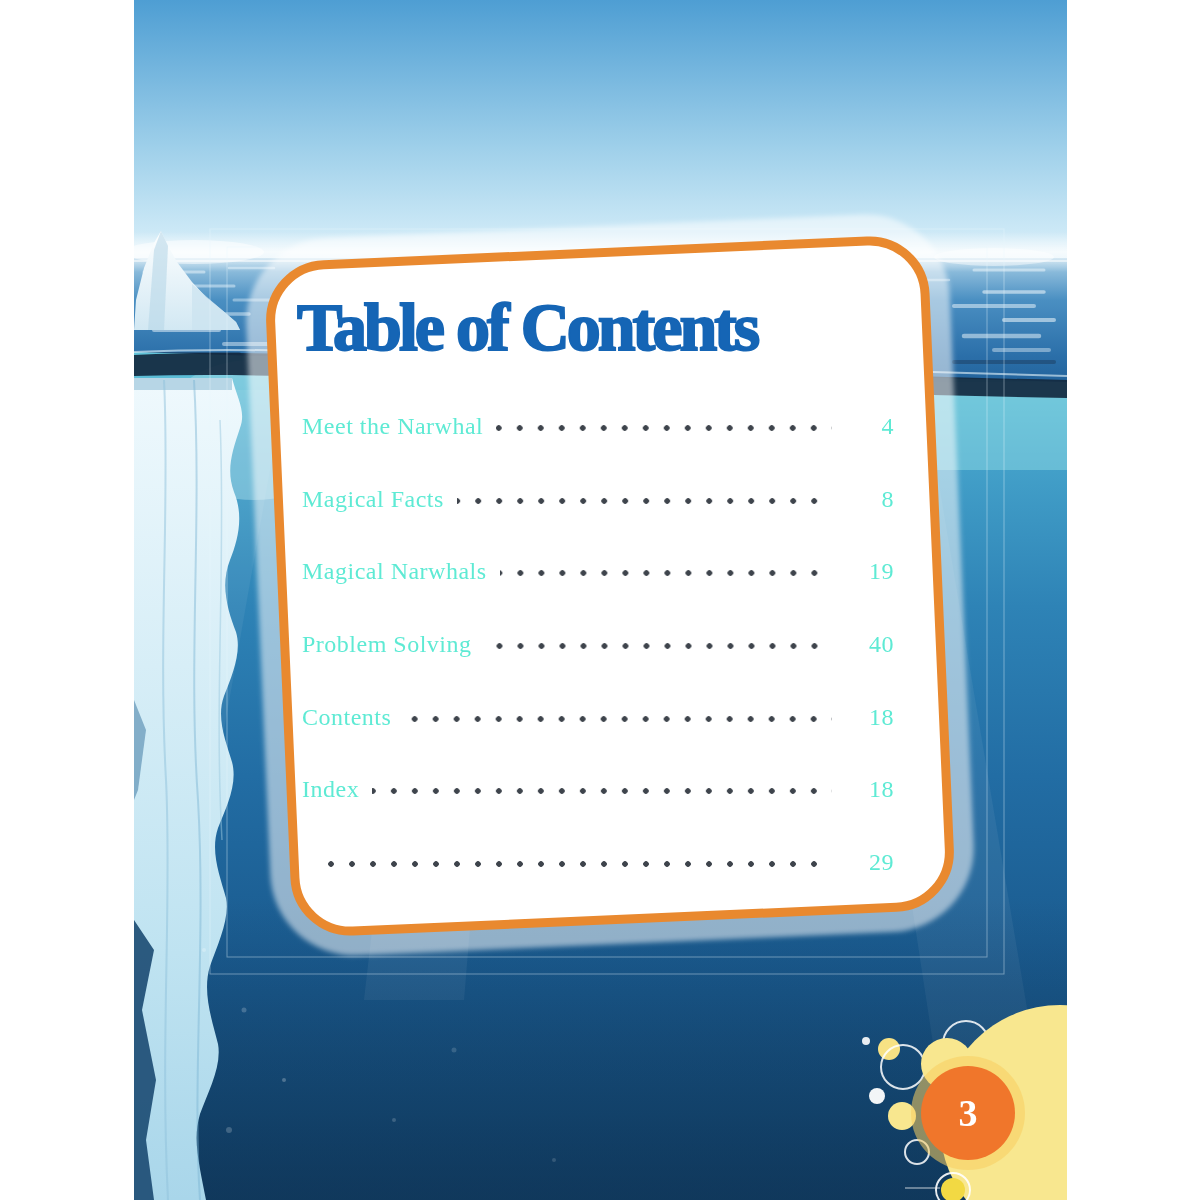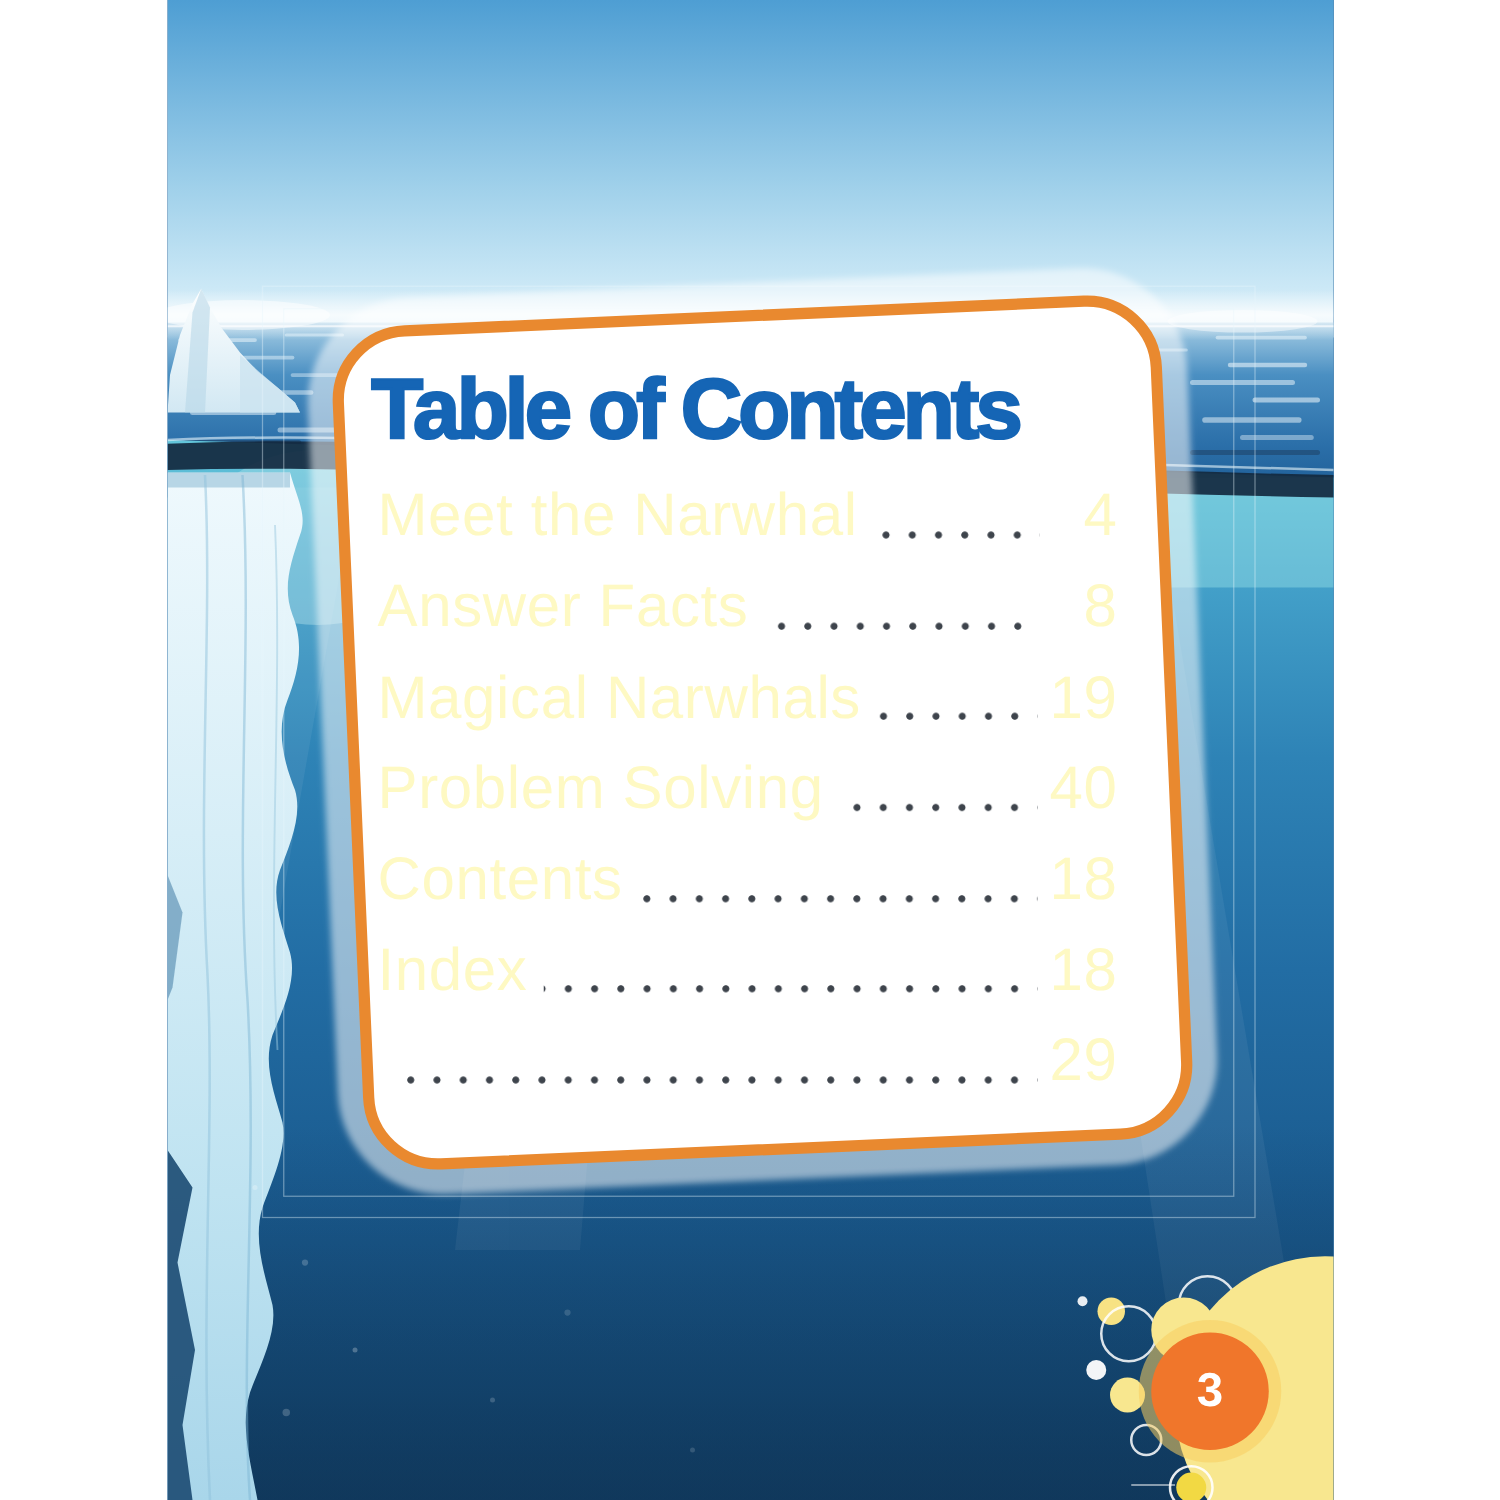--- a/index.html
+++ b/index.html
@@ -1,39 +1,39 @@
 <!DOCTYPE html>
 <html><head>
 <meta charset="utf-8">
 <style>
   html,body{margin:0;padding:0;background:#ffffff;}
   body{width:1200px;height:1200px;position:relative;overflow:hidden;
        font-family:"Liberation Sans",sans-serif;}
   
   .scene{position:absolute;left:134px;top:0;width:933px;height:1200px;
-         overflow:hidden;background:#1d639b;}
+         overflow:hidden;background:#1d639b;font-family:Liberation Serif, serif;}
   .scene svg{position:absolute;left:0;top:0;z-index:0;}
   
   .card-halo{position:absolute;left:124px;top:226px;width:704px;height:718px;
              border-radius:84px;background:rgba(255,255,255,0.52);
              filter:blur(2.5px);transform:rotate(-2.5deg);z-index:1;}
   
   .card{position:absolute;left:144px;top:248px;width:664px;height:676px;
         background:#ffffff;border:9px solid #e9892f;border-radius:60px;
         transform:rotate(-2.5deg);z-index:2;box-sizing:border-box;}
   
   .card-content{position:absolute;left:0;top:0;width:933px;height:1200px;
                 z-index:3;pointer-events:none;}
   .toc-title{position:absolute;left:163px;top:288px;width:640px;
              font-size:68px;font-weight:700;letter-spacing:-3px;
              color:#1565b5;-webkit-text-stroke:2px #1565b5;white-space:nowrap;}
   .toc-rows{position:absolute;left:168px;top:394px;width:592px;height:482px;
             display:flex;flex-direction:column;justify-content:space-between;}
   .toc-row{display:flex;align-items:flex-end;height:46px;}
-  .toc-label,.toc-page{font-size:48px;line-height:1.12;color:#fef9c3;
+  .toc-label,.toc-page{font-size:24px;line-height:1.12;color:#5eead4;
                        letter-spacing:.5px;white-space:nowrap;}
   .toc-page{min-width:52px;text-align:right;}
   .toc-leader{flex:1;height:6px;margin:0 10px 9px 13px;
       background-image:radial-gradient(circle at 3px 3px,#3e444c 2.5px,transparent 3.1px);
       background-size:21px 6px;background-repeat:repeat-x;background-position:right bottom;}
   
   .page-badge{position:absolute;left:787px;top:1066px;width:94px;height:94px;
               border-radius:50%;background:#f0762b;z-index:3;
               box-shadow:0 0 0 10px rgba(248,206,96,0.55);
               display:flex;align-items:center;justify-content:center;}
@@ -188,21 +188,21 @@
   <div class="card-content">
     <div class="toc-title">Table of Contents</div>
     <div class="toc-rows" id="toc-rows">
   <div class="toc-row">
     <span class="toc-label">Meet the Narwhal</span>
     <span class="toc-leader"></span>
     <span class="toc-page">4</span>
   </div>
 
   <div class="toc-row">
-    <span class="toc-label">Answer Facts</span>
+    <span class="toc-label">Magical Facts</span>
     <span class="toc-leader"></span>
     <span class="toc-page">8</span>
   </div>
 
   <div class="toc-row">
     <span class="toc-label">Magical Narwhals</span>
     <span class="toc-leader"></span>
     <span class="toc-page">19</span>
   </div>
 

